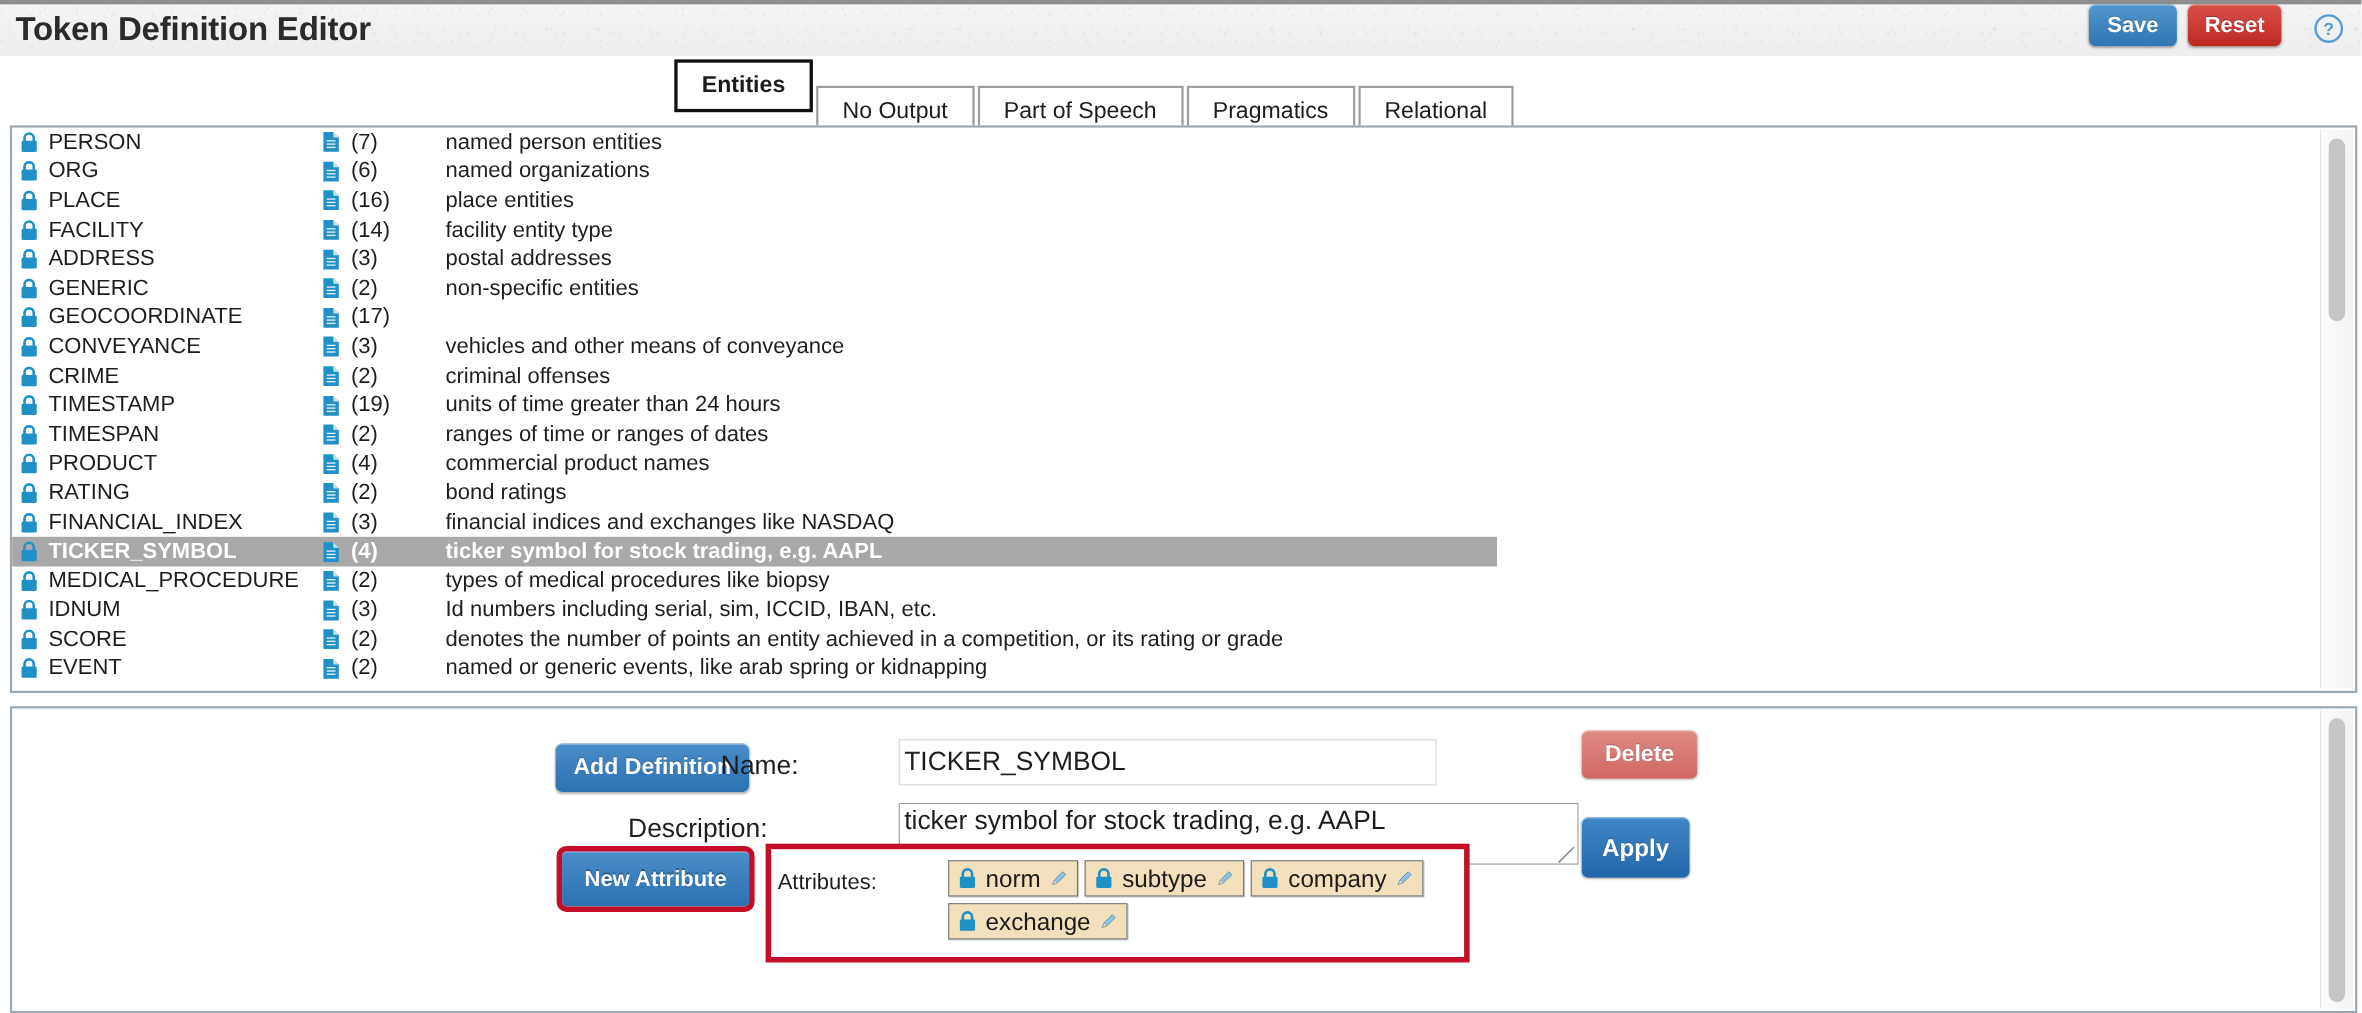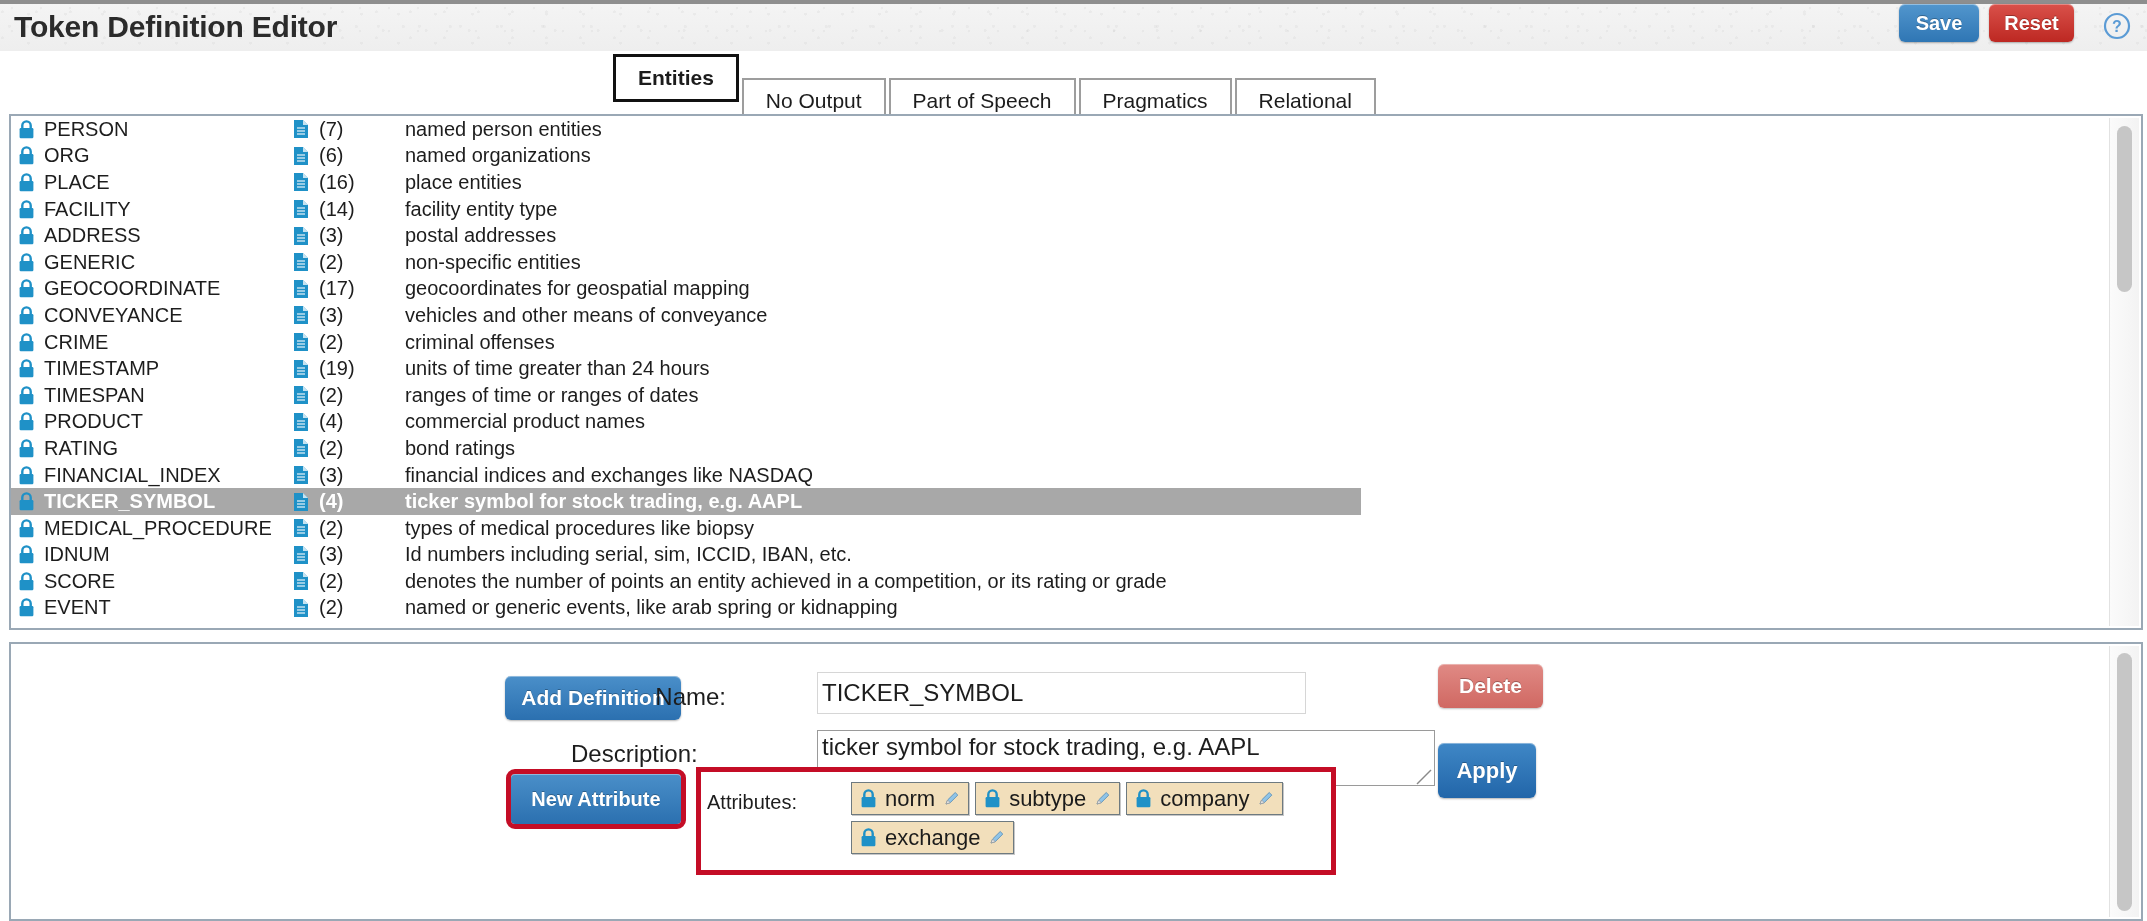--- a/index.html
+++ b/index.html
@@ -160,21 +160,21 @@
     pointer-events: none;
   }
 
   #attr-box {
     position: absolute; left: 690px; top: 128px; width: 630px; height: 98px;
     background: #ffffff; border: 1px solid #ffffff;
   }
   #attr-label {
     position: absolute; left: 5px; top: 18px; font-size: 20px; color: #1d1d1d;
   }
-  .chip-rows { position: absolute; left: 105px; top: 9px; width: 500px; padding-left: 44px; }
+  .chip-rows { position: absolute; left: 116px; top: 9px; width: 500px; padding-left: 44px; }
   .chip-row { display: flex; gap: 6px; margin-bottom: 6px; }
   .chip {
     display: flex; align-items: center; gap: 8px;
     background: #f2dfbb; border: 1px solid #6e7a80;
     box-shadow: 1px 1px 0 rgba(0,0,0,0.22);
     height: 33px; padding: 0 8px; font-size: 22px; color: #1b1b1b;
     cursor: pointer; white-space: nowrap;
   }
   .chip .pencil { width: 17px; height: 17px; }
 
@@ -352,21 +352,20 @@
               <path d="M1 1h9l5 5v13H1z" fill="#1f91c7"></path>
               <path d="M10 1l5 5h-5z" fill="#ffffff" opacity="0.75"></path>
               <g stroke="#ffffff" stroke-width="1.2" opacity="0.9">
                 <line x1="4" y1="9" x2="12" y2="9"></line>
                 <line x1="4" y1="12" x2="12" y2="12"></line>
                 <line x1="4" y1="15" x2="12" y2="15"></line>
               </g>
             </svg>
           </span>
           <span class="c-count">(17)</span>
-          <span class="c-desc">geocoordinates for geospatial mapping</span>
         </div>
         <div class="row noselect">
           <span class="c-lock">
             <svg class="lock-ico" viewBox="0 0 17 19">
               <path d="M4.3 8.4V5.6a4.2 4.2 0 0 1 8.4 0v2.8" fill="none" stroke="#1f91c7" stroke-width="2.4"></path>
               <rect x="1.6" y="8" width="13.8" height="10.2" rx="1.2" fill="#1f91c7"></rect>
             </svg>
           </span>
           <span class="c-name">CONVEYANCE</span>
           <span class="c-doc">

